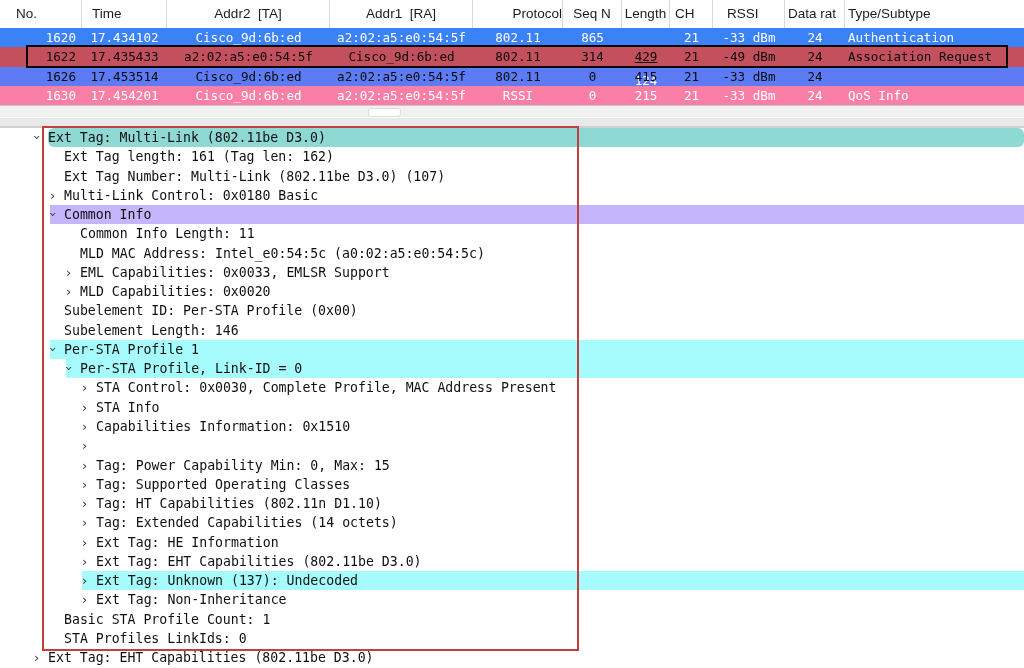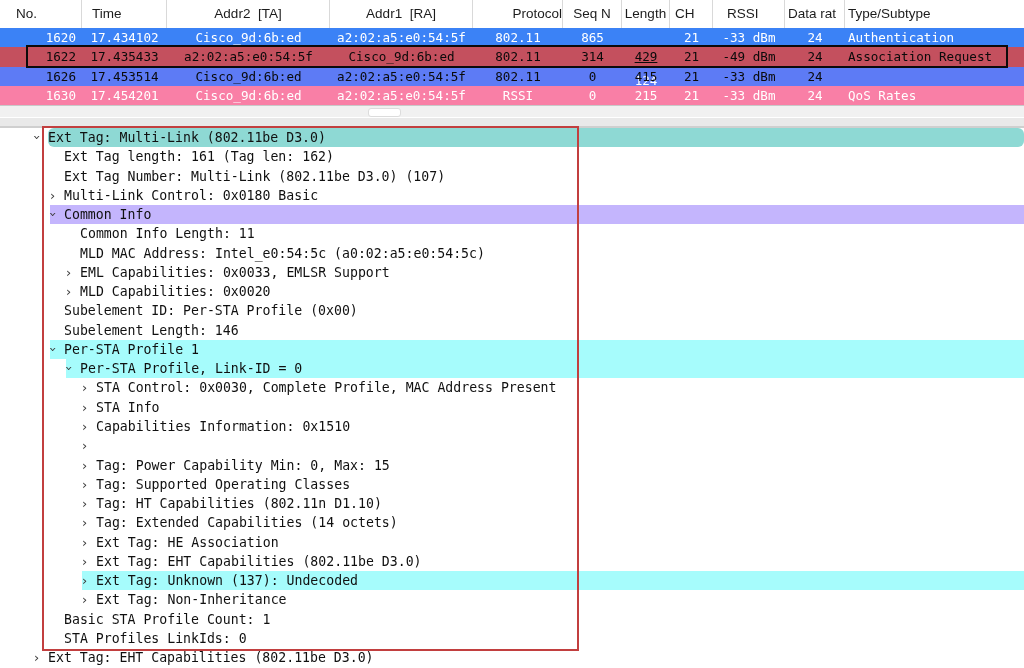--- a/index.html
+++ b/index.html
@@ -124,21 +124,21 @@
         <div class="cell" style="width: 82px; text-align: right; padding-right: 6px;">1630</div>
         <div class="cell" style="width: 85px; text-align: center;">17.454201</div>
         <div class="cell" style="width: 163px; text-align: center;">Cisco_9d:6b:ed</div>
         <div class="cell" style="width: 143px; text-align: center;">a2:02:a5:e0:54:5f</div>
         <div class="cell" style="width: 90px; text-align: center;">RSSI</div>
         <div class="cell" style="width: 59px; text-align: center;">0</div>
         <div class="cell" style="width: 48px; text-align: center;">215</div>
         <div class="cell" style="width: 43px; text-align: center;">21</div>
         <div class="cell" style="width: 72px; text-align: center;">-33 dBm</div>
         <div class="cell" style="width: 60px; text-align: center;">24</div>
-        <div class="cell" style="width: 179px; text-align: left; padding-left: 3px;">QoS Rates</div>
+        <div class="cell" style="width: 179px; text-align: left; padding-left: 3px;">QoS Info</div>
       </div>
     </div>
 </div>
 
 <div id="black-annotation-box" style="border-color: rgb(11, 11, 11);"></div>
 
 <div id="hscrollbar">
   <div id="hscroll-thumb"></div>
 </div>
 <div id="splitter"></div>
@@ -287,21 +287,21 @@
       <span class="sp" style="width: 82px;"></span>
       <div class="wrap">
         <span class="arrow"><span>›</span></span>
         <span class="txt">Tag: Extended Capabilities (14 octets)</span>
       </div>
     </div>
     <div class="trow">
       <span class="sp" style="width: 82px;"></span>
       <div class="wrap">
         <span class="arrow"><span>›</span></span>
-        <span class="txt">Ext Tag: HE Association</span>
+        <span class="txt">Ext Tag: HE Information</span>
       </div>
     </div>
     <div class="trow">
       <span class="sp" style="width: 82px;"></span>
       <div class="wrap">
         <span class="arrow"><span>›</span></span>
         <span class="txt">Ext Tag: EHT Capabilities (802.11be D3.0)</span>
       </div>
     </div>
     <div class="trow">

